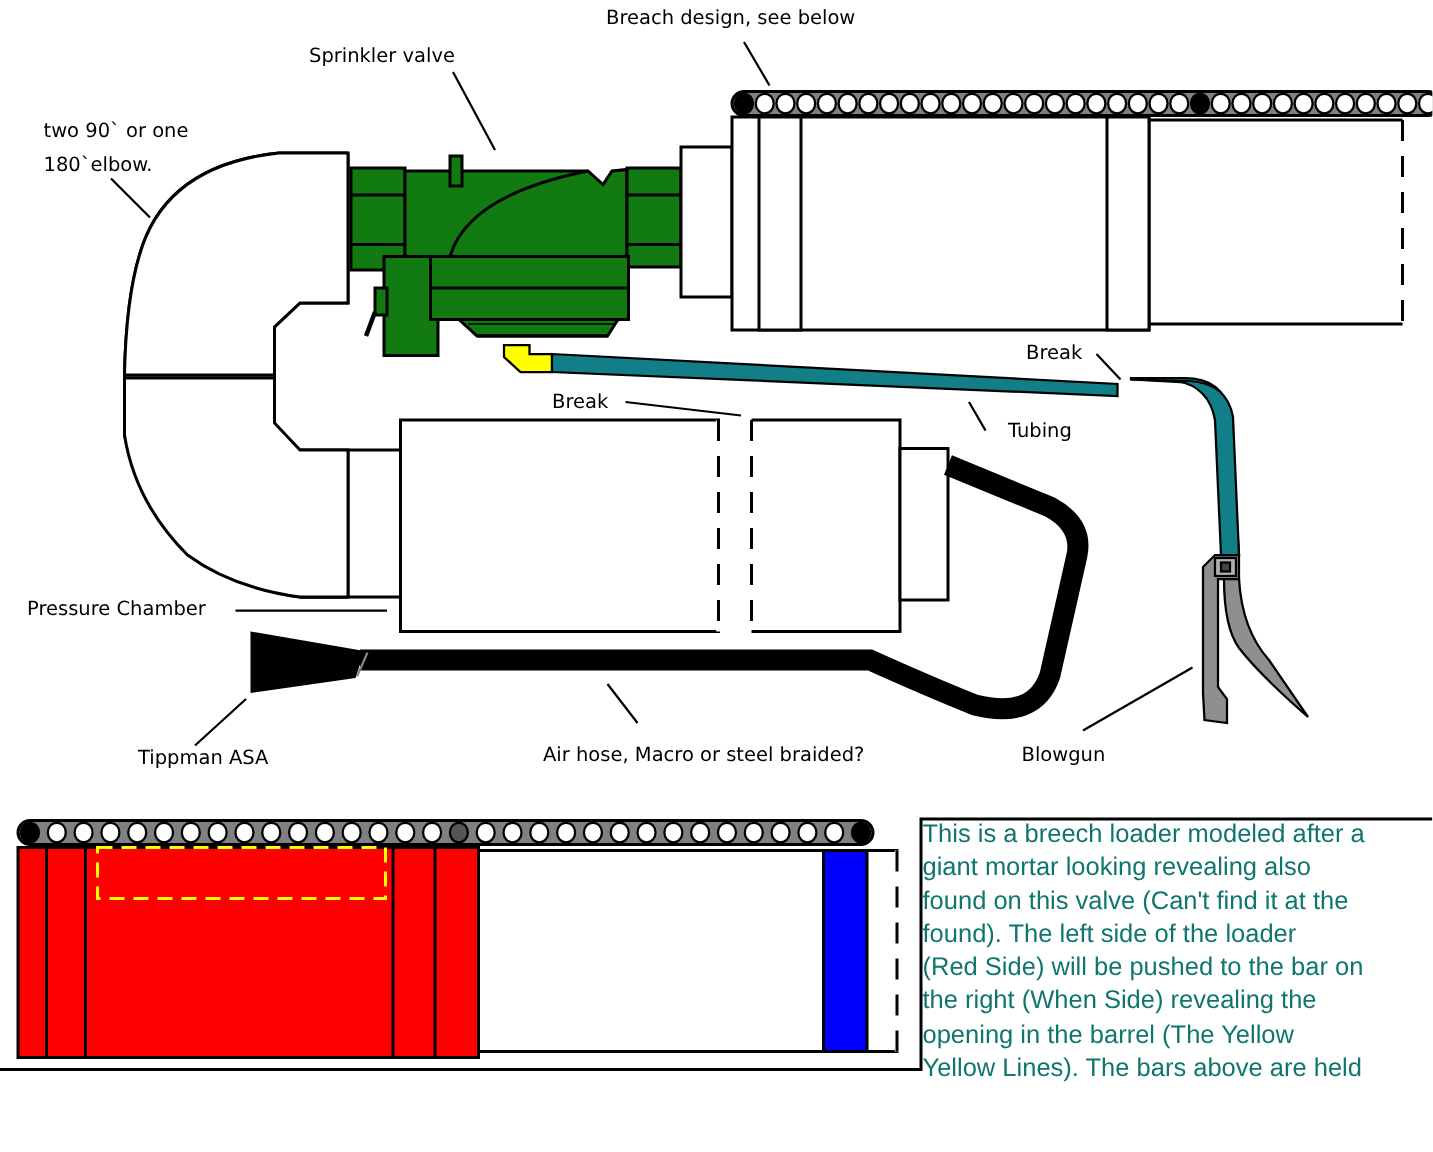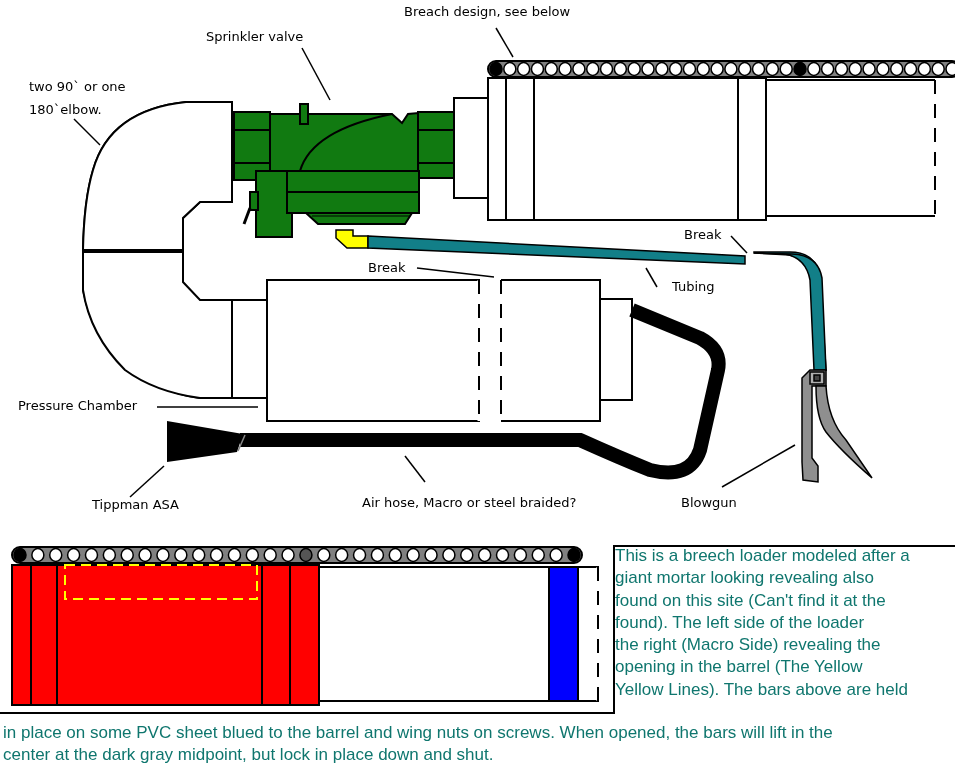--- a/index.html
+++ b/index.html
@@ -188,23 +188,20 @@
         <ellipse cx="520.3870967741935" cy="555" rx="6" ry="6.5" fill="#fff" stroke="#000" stroke-width="1.5"></ellipse>
         <ellipse cx="538.258064516129" cy="555" rx="6" ry="6.5" fill="#fff" stroke="#000" stroke-width="1.5"></ellipse>
         <ellipse cx="556.1290322580645" cy="555" rx="6" ry="6.5" fill="#fff" stroke="#000" stroke-width="1.5"></ellipse>
         <ellipse cx="574" cy="555" rx="6" ry="6.5" fill="#000" stroke="#000" stroke-width="1.5"></ellipse>
       </g>
 </svg>
 
 <div id="desc-box" class="desc">
       <div>This is a breech loader modeled after a</div>
       <div>giant mortar looking revealing also</div>
-      <div>found on this site (Can't find it at the</div>
+      <div>found on this valve (Can't find it at the</div>
       <div>found). The left side of the loader</div>
-      <div>the right (Macro Side) revealing the</div>
+      <div>(Red Side) will be pushed to the bar on</div>
+      <div>the right (When Side) revealing the</div>
       <div>opening in the barrel (The Yellow</div>
       <div>Yellow Lines). The bars above are held</div>
     </div>
-<div id="desc-tail" class="desc">
-      <div>in place on some PVC sheet blued to the barrel and wing nuts on screws. When opened, the bars will lift in the</div>
-      <div>center at the dark gray midpoint, but lock in place down and shut.</div>
-    </div>
 </div>
 
 </body></html>

